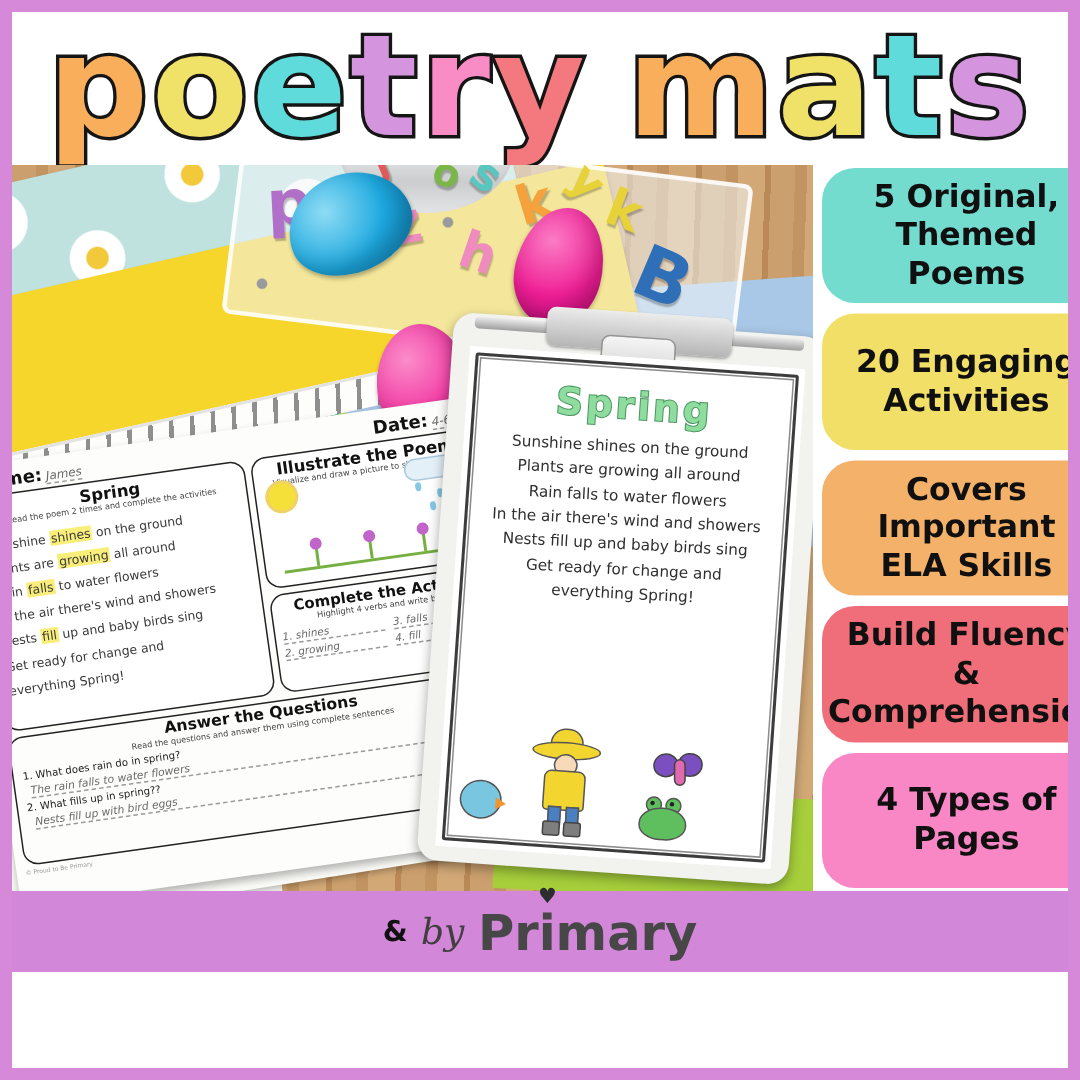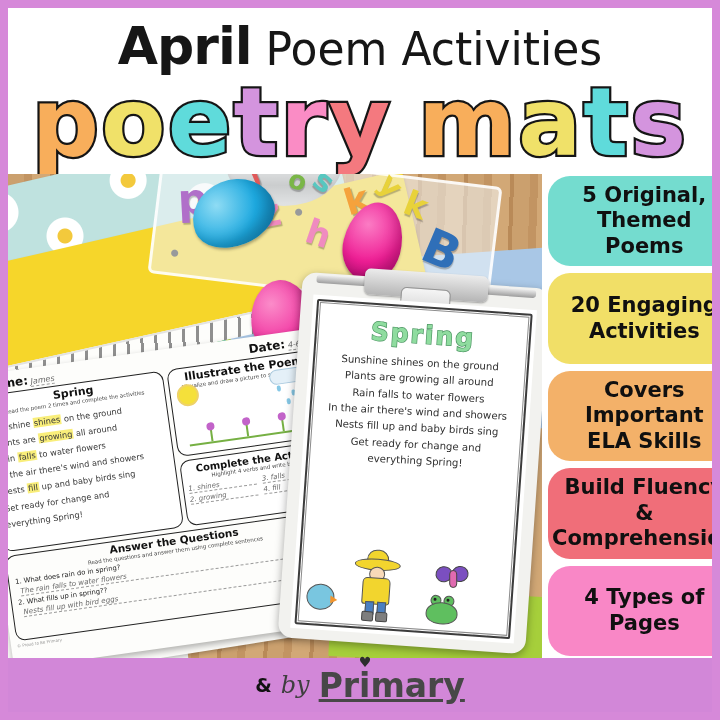--- a/index.html
+++ b/index.html
@@ -138,32 +138,28 @@
   .frog-eye i{position:absolute;left:2px;top:2px;width:3px;height:3px;border-radius:50%;background:#222;}
   .frog-body{position:absolute;top:2px;width:30px;height:20px;border-radius:50% 50% 45% 45%;background:#5fbf5f;border:1.5px solid #555;}
 
   
   .footer{height:54px;background:#d287d8;display:flex;align-items:center;justify-content:center;gap:9px;}
   .ft-bold{font-size:29px;font-weight:800;color:#111;}
   .ft-amp{font-size:19px;font-weight:600;color:#111;}
   .ft-by{font-family:"DejaVu Serif","Liberation Serif",serif;font-style:italic;font-size:24px;color:#3f3f3f;}
   .ft-script{font-family:"DejaVu Serif","Liberation Serif",serif;font-style:italic;font-size:25px;color:#4a4a4a;}
   .ft-brand{position:relative;display:inline-block;}
-  .ft-primary{font-size:33px;font-weight:800;color:#474747;text-decoration:underline;}
+  .ft-primary{font-size:33px;font-weight:800;color:#474747;}
   .ft-heart{position:absolute;top:-12px;left:40px;font-size:14px;color:#2d2d2d;}
 </style>
 </head>
 <body>
 
 <div class="page">
 
-  <div class="header">
-    <span class="hdr-bold">April</span>
-    <span class="hdr-rest">Poem Activities</span>
-  </div>
 
   <div class="big-title">
     <span class="word">
       <span class="bt" style="color: rgb(248, 174, 91);">p</span>
       <span class="bt" style="color: rgb(240, 225, 105);">o</span>
       <span class="bt" style="color: rgb(95, 219, 219);">e</span>
       <span class="bt" style="color: rgb(212, 148, 222);">t</span>
       <span class="bt" style="color: rgb(250, 140, 197);">r</span>
       <span class="bt" style="color: rgb(244, 121, 127);">y</span>
     </span>

